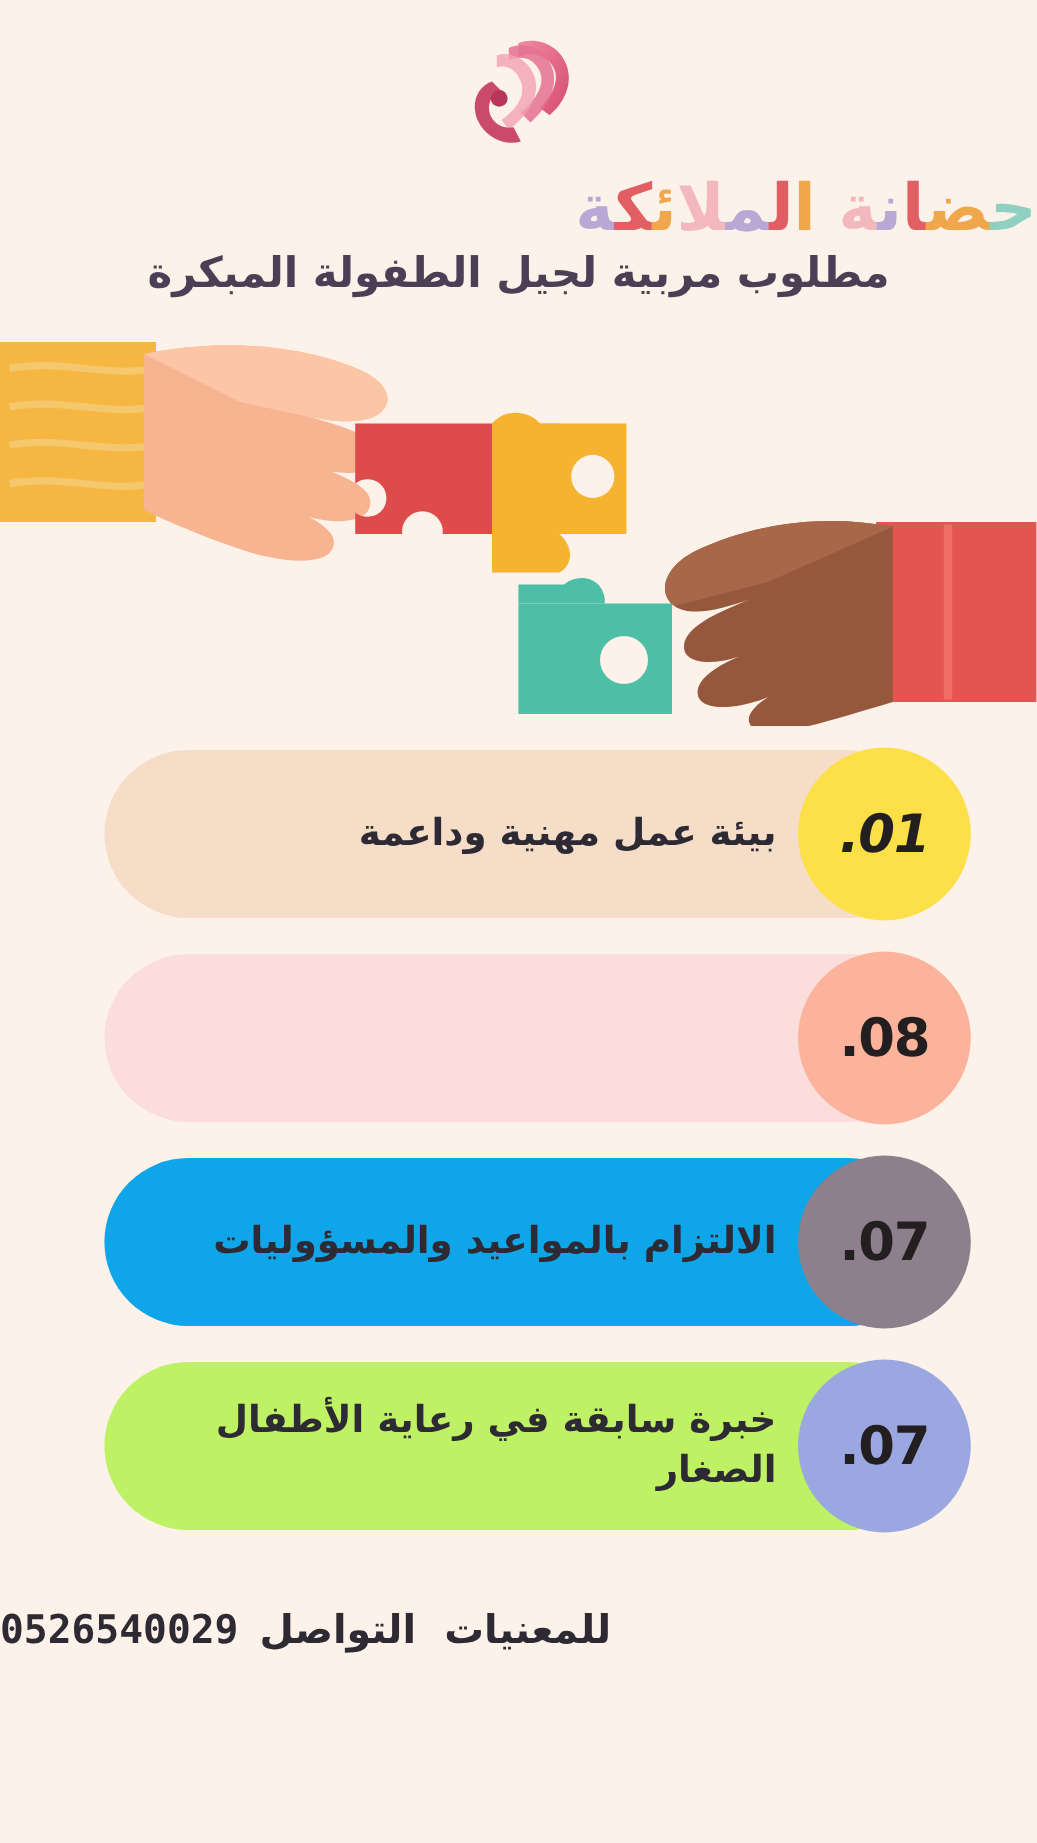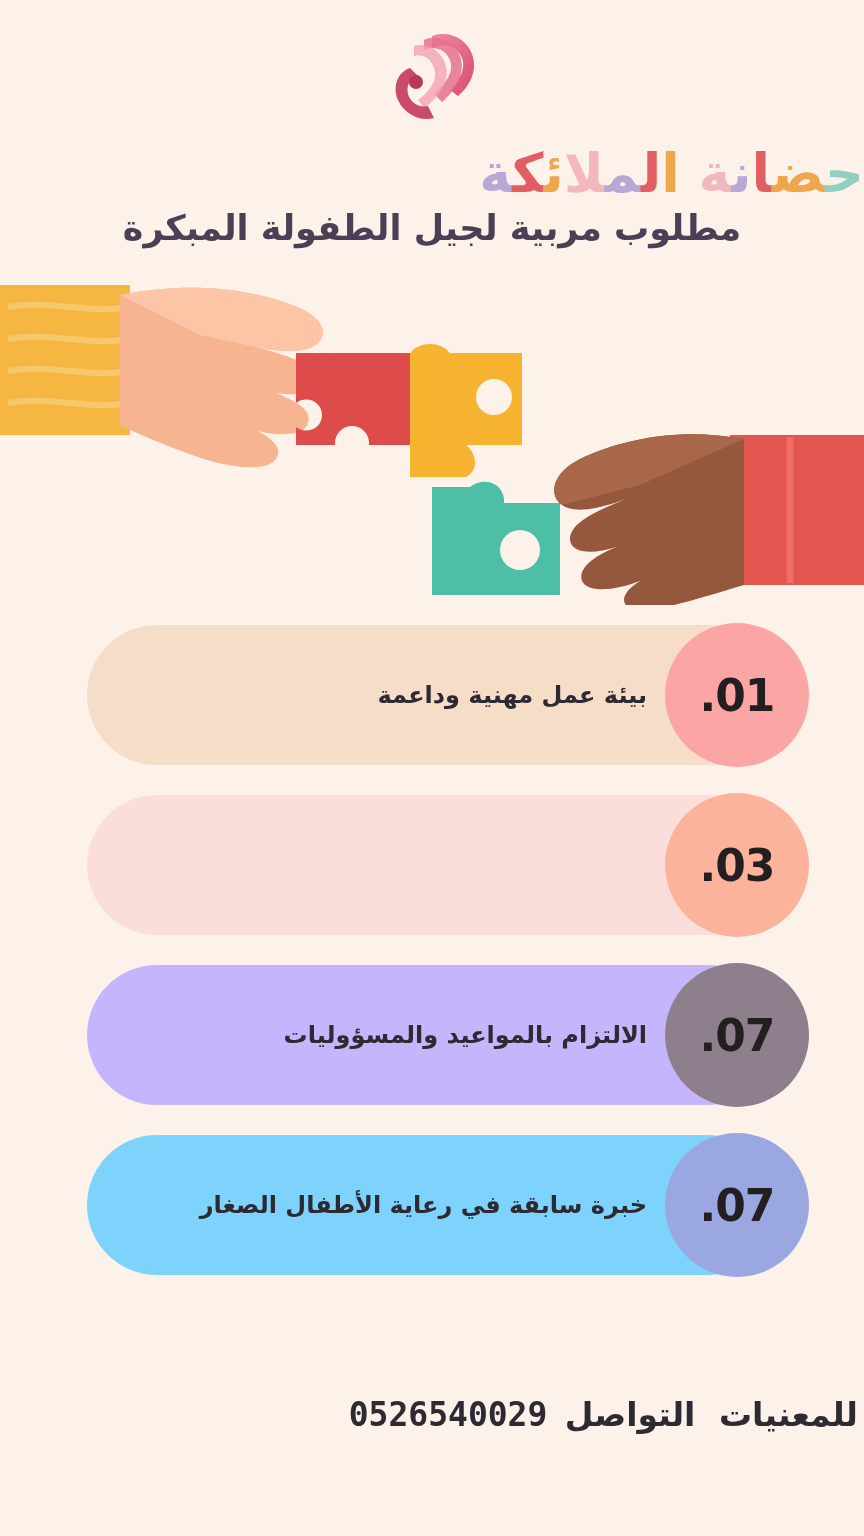--- a/index.html
+++ b/index.html
@@ -103,37 +103,37 @@
     justify-content: center;
     font-size: 44px;
     font-weight: 800;
     color: #231f20;
     letter-spacing: -1px;
     font-family: "DejaVu Sans", "Liberation Sans", sans-serif;
   }
   .row .text {
     padding-right: 130px;
     padding-left: 24px;
-    font-size: 24px;
+    font-size: 31px;
     line-height: 1.35;
     color: #2e2a33;
     font-weight: 600;
     text-align: right;
     width: 100%;
     box-sizing: border-box;
     margin-left: 12px;
   }
 
   
   .footer {
     position: absolute;
-    top: 1395px;
-    left: 0;
-    width: 864px;
-    text-align: right;
+    top: 1338px;
+    left: 0;
+    width: 864px;
+    text-align: left;
     direction: rtl;
     font-size: 33px;
     font-weight: 700;
     color: #2e2a33;
   }
   .footer .phone {
     font-family: "DejaVu Sans Mono", "Liberation Mono", monospace;
     font-weight: 700;
     letter-spacing: 0px;
   }
@@ -220,33 +220,33 @@
                C592 302 578 314 582 326 C588 338 614 336 640 326
                C624 336 620 346 628 352 C642 362 690 346 744 330 Z" fill="#96583c"></path>
       <path d="M744 184 C680 172 622 184 580 204 C552 218 548 240 562 250 L640 230 Z" fill="#a9674a"></path>
     </svg>
   </div>
 
   <div class="rows">
 
     <div class="row" style="background:#f5ddc7;">
       <div class="text">بيئة عمل مهنية وداعمة</div>
-      <div class="badge" style="background:#fca5a5;">01.</div>
+      <div class="badge" style="background:#fde047;font-style:italic;">01.</div>
     </div>
 
     <div class="row" style="background:#fbdedb;">
-      <div class="badge" style="background:#fbb39b;">03.</div>
-    </div>
-
-    <div class="row" style="background:#c4b5fd;">
+      <div class="badge" style="background:#fbb39b;">08.</div>
+    </div>
+
+    <div class="row" style="background:#0ea5e9;">
       <div class="text">الالتزام  بالمواعيد والمسؤوليات</div>
       <div class="badge" style="background:#8d7f8c;">07.</div>
     </div>
 
-    <div class="row" style="background:#7dd3fc;">
+    <div class="row" style="background:#bef264;">
       <div class="text">خبرة سابقة في رعاية الأطفال الصغار</div>
       <div class="badge" style="background:#9aa7e0;">07.</div>
     </div>
 
   </div>
 
   <div class="footer">
     <span class="lbl">للمعنيات</span>
     <span class="lbl">التواصل</span>
     <span class="phone">0526540029</span>

